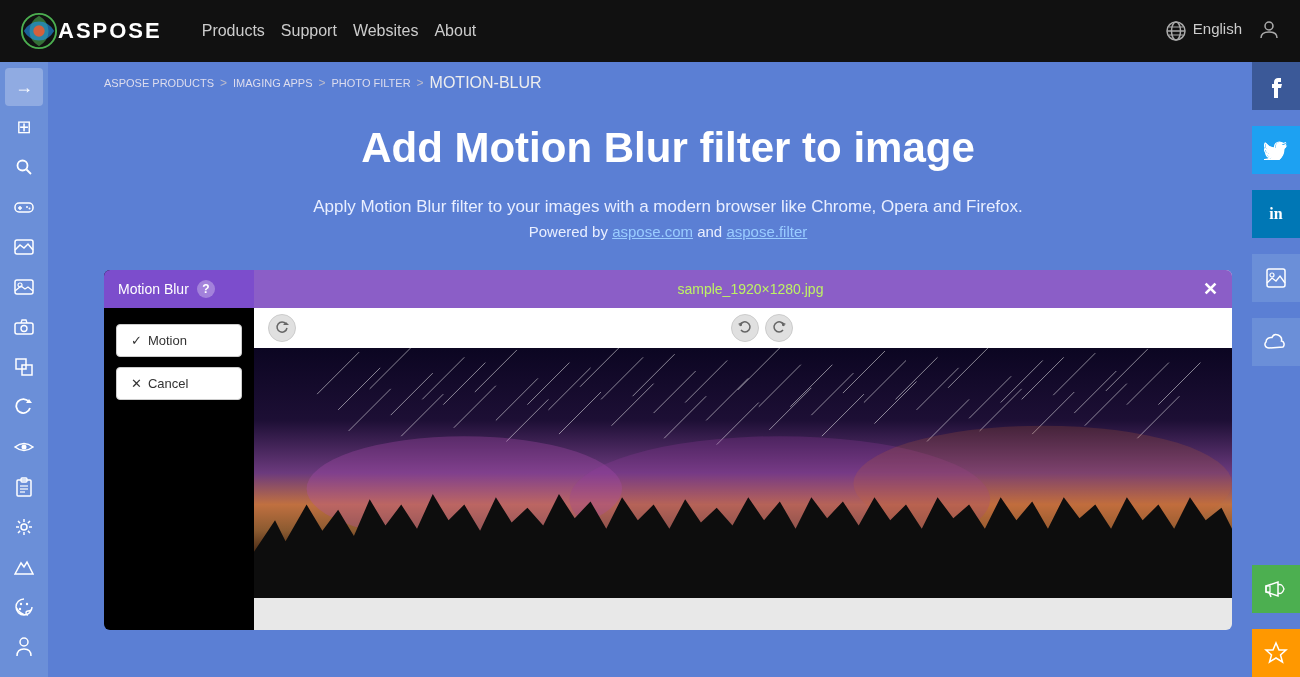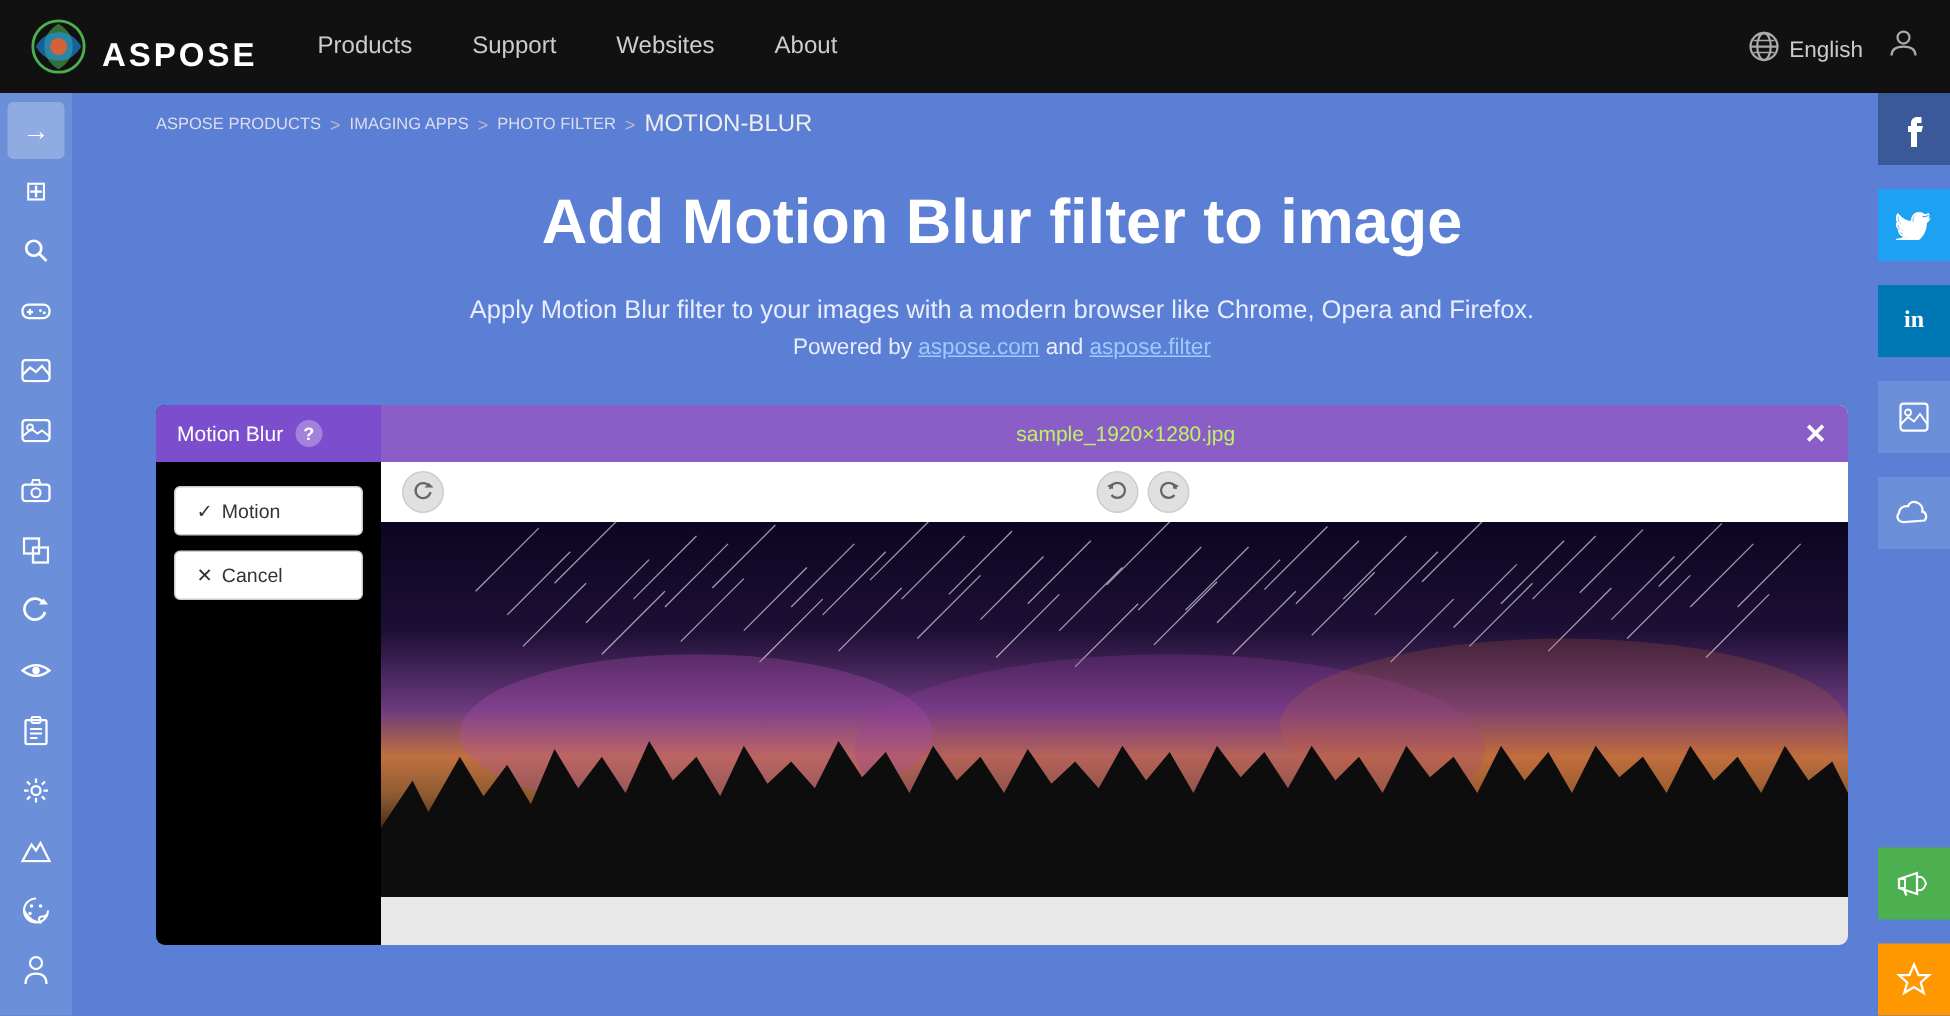--- a/index.html
+++ b/index.html
@@ -10,53 +10,52 @@
       background: #111;
       height: 62px;
       display: flex;
       align-items: center;
       padding: 0 20px;
       position: relative;
       z-index: 10;
     }
     .logo-area {
       display: flex;
-      align-items: flex-end;
-      gap: 10px;
+      align-items: center;
       margin-right: 40px;
     }
     .logo-icon {
       width: 38px;
       height: 38px;
     }
     .logo-text {
       color: #fff;
       font-size: 22px;
       font-weight: bold;
       letter-spacing: 2px;
     }
     .nav-links {
       display: flex;
-      gap: 40px;
+      gap: 16px;
       flex: 1;
     }
     .nav-link {
       color: #ccc;
       font-size: 16px;
       cursor: pointer;
       text-decoration: none;
     }
     .nav-right {
       display: flex;
       align-items: center;
       gap: 16px;
     }
     .lang-btn {
       display: flex;
-      align-items: flex-end;
+      align-items: flex-start;
       gap: 6px;
       color: #ccc;
       font-size: 15px;
       cursor: pointer;
     }
     .user-icon {
       color: #ccc;
       font-size: 20px;
       cursor: pointer;
     }

